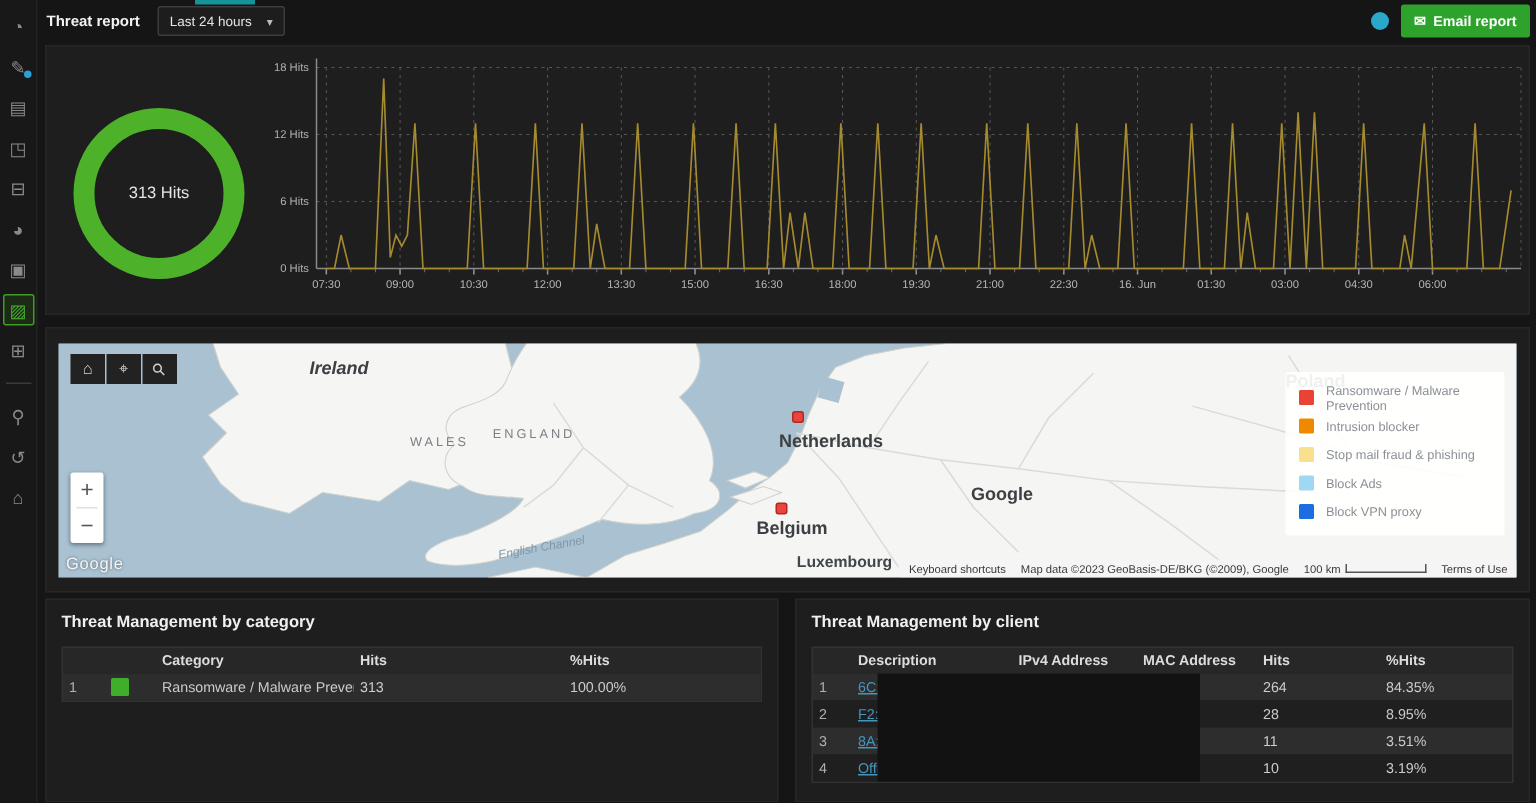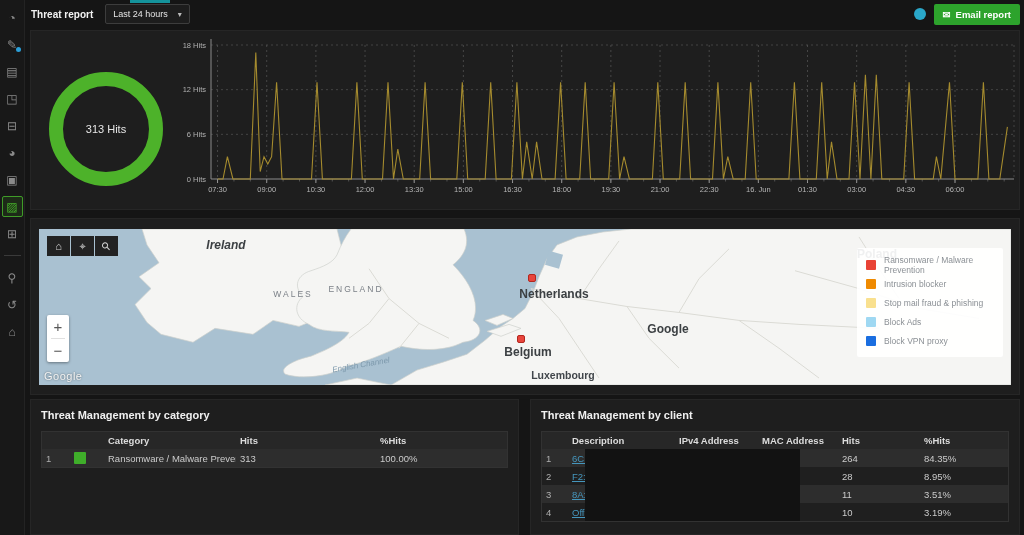--- a/index.html
+++ b/index.html
@@ -281,20 +281,26 @@
           <div class="map-tool">
             <span class="rot">⚲</span>
           </div>
         </div>
       <div class="zoom-ctl">
         <div class="zoom-btn">+</div>
         <div class="zoom-sep"></div>
         <div class="zoom-btn">−</div>
       </div>
       <div class="google-logo">Google</div>
+      <div class="attribution">
+        <span>Keyboard shortcuts</span>
+        <span>Map data ©2023 GeoBasis-DE/BKG (©2009), Google</span>
+        <span><span>100 km</span><span class="scale-bar"></span></span>
+        <span>Terms of Use</span>
+      </div>
       <div class="legend" id="map-legend">
           <div class="legend-item">
             <div class="legend-swatch" style="background: rgb(233, 67, 53);"></div>
             <div class="legend-label">Ransomware / Malware Prevention</div>
           </div>
           <div class="legend-item">
             <div class="legend-swatch" style="background: rgb(239, 138, 0);"></div>
             <div class="legend-label">Intrusion blocker</div>
           </div>
           <div class="legend-item">

